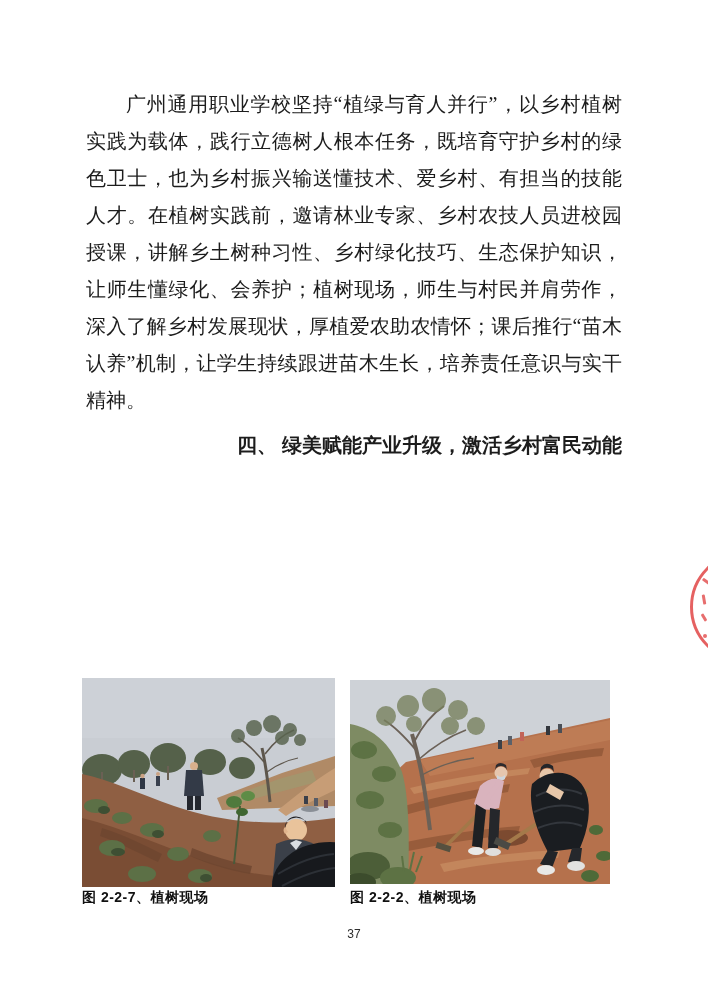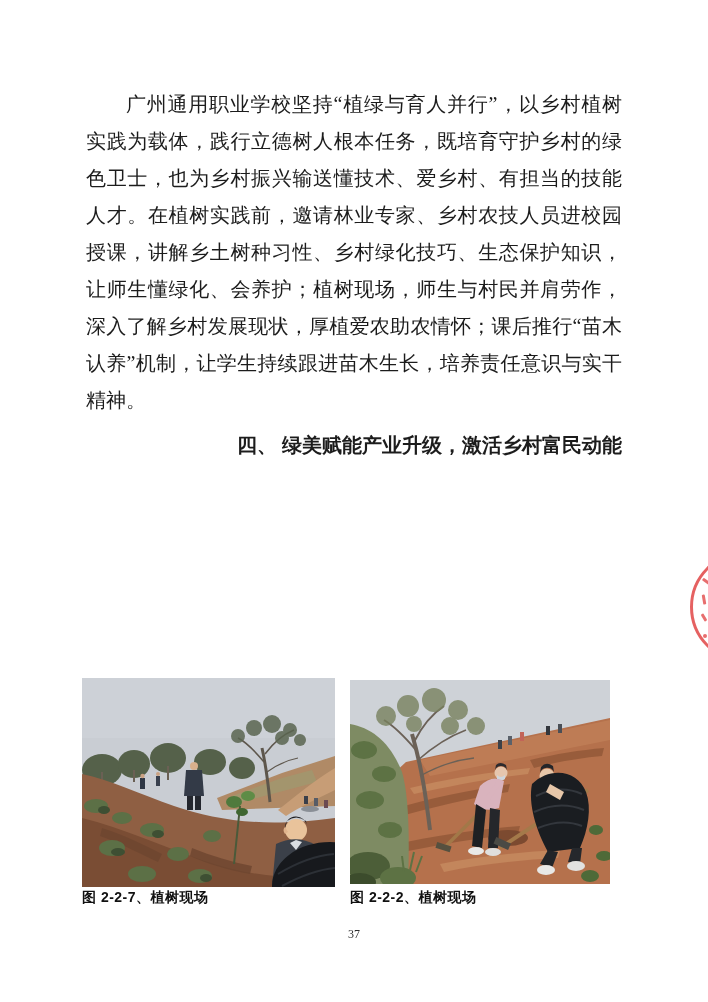--- a/index.html
+++ b/index.html
@@ -49,21 +49,21 @@
     color: #111;
     letter-spacing: 0.5px;
     white-space: nowrap;
   }
   #caption-1 { left: 82px; }
   #caption-2 { left: 350px; }
   .page-number {
     position: absolute;
     left: 0; right: 0; top: 927px;
     text-align: center;
-    font-family: Liberation Serif, serif;
+    font-family: Liberation Sans, sans-serif;
     font-size: 12px;
     color: #2d2d2d;
   }
   .seal {
     position: absolute;
     left: 690px; top: 551px;
     width: 112px; height: 112px;
     border: 3px solid rgba(223, 62, 62, 0.82);
     border-radius: 50%;
     box-sizing: border-box;

